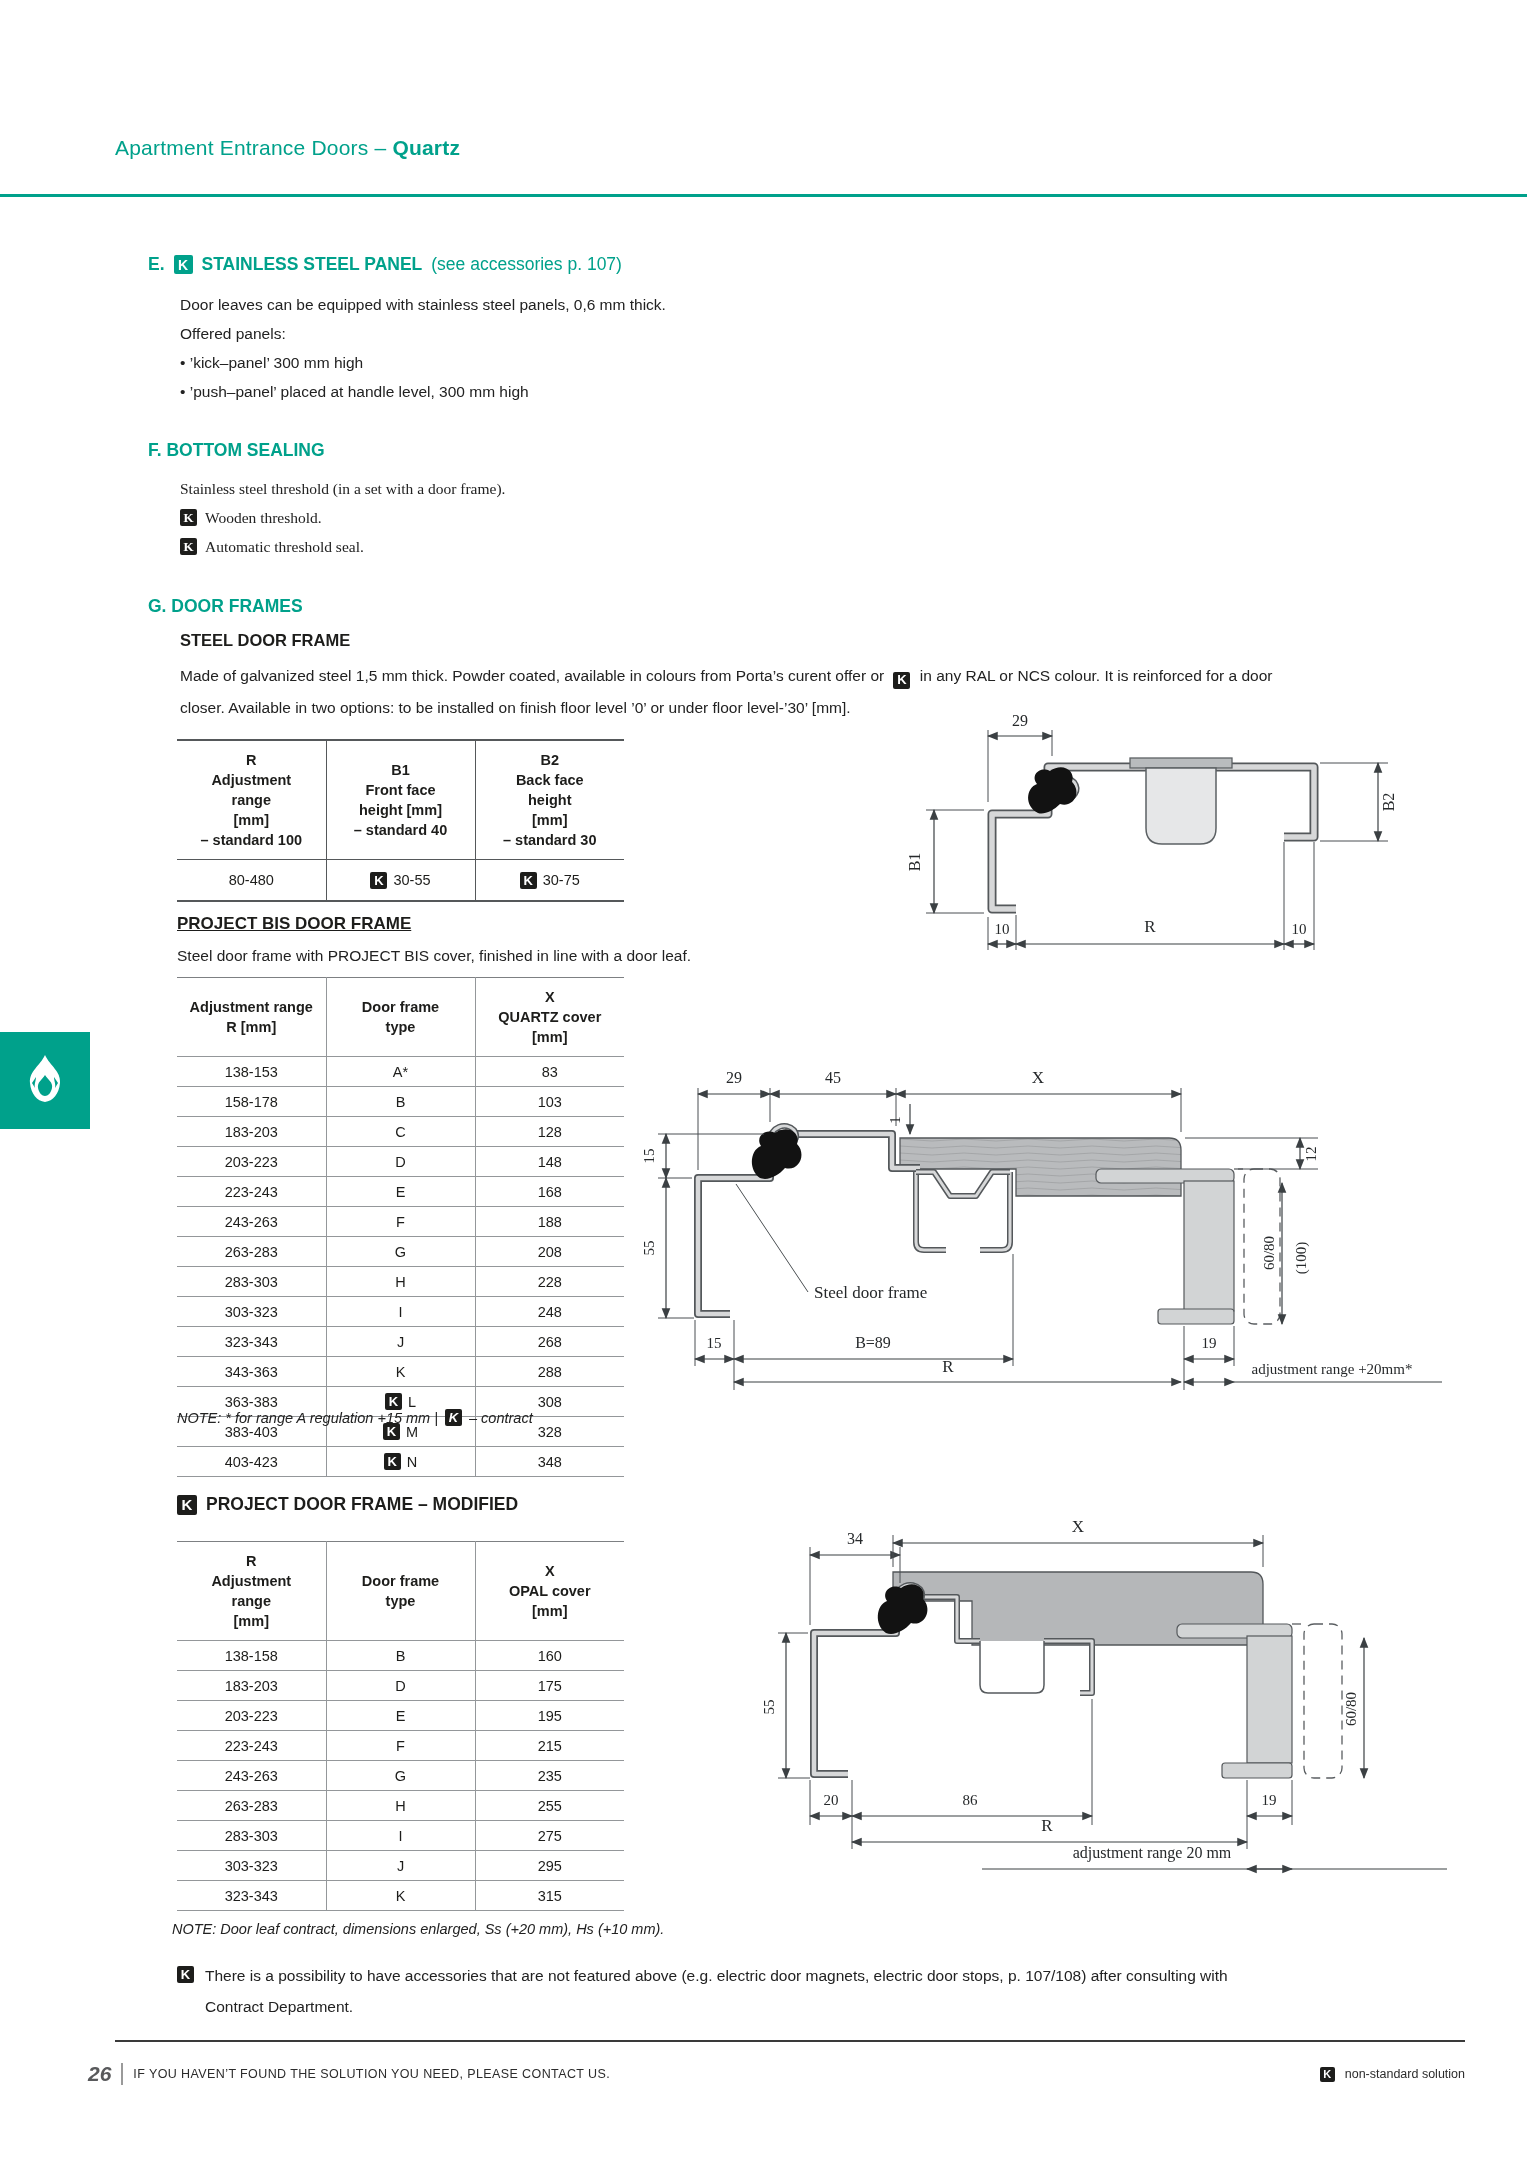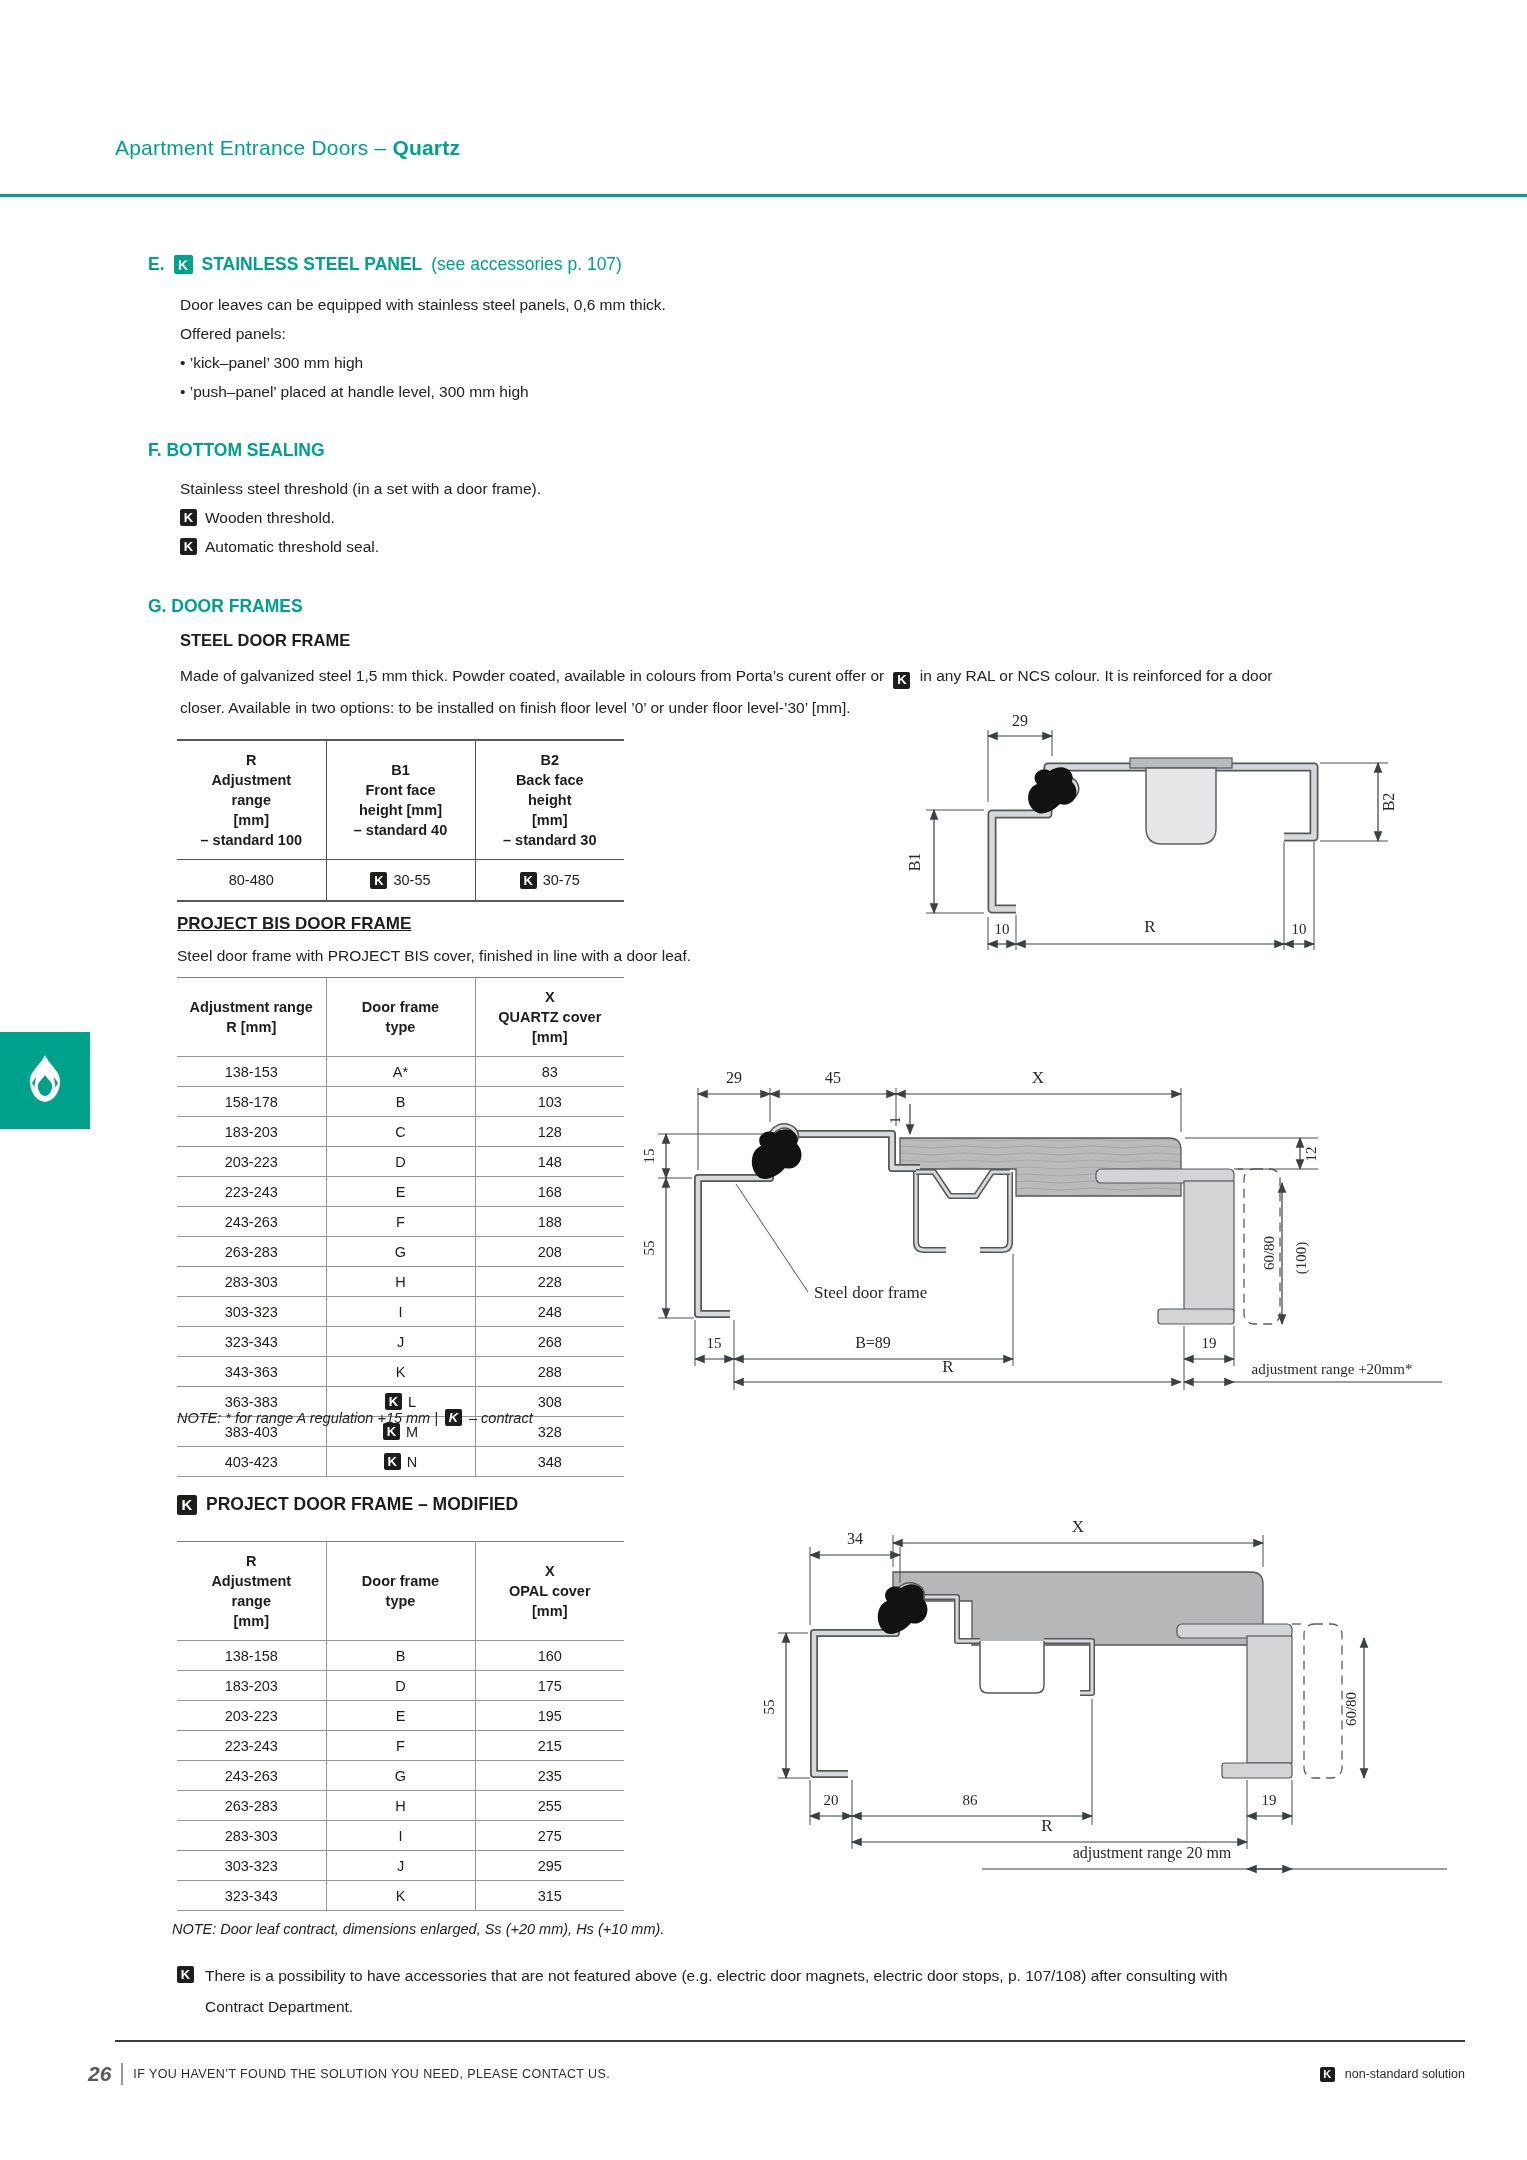--- a/index.html
+++ b/index.html
@@ -9,21 +9,21 @@
   .abs{position:absolute;}
   
   .title{font-size:21px;color:var(--accent);letter-spacing:.2px;}
   .title b{font-weight:700;}
   .rule{height:3px;background:var(--accent);width:100%;}
   
   .sec-head{color:var(--accent);font-size:17.5px;font-weight:700;display:flex;align-items:center;gap:9px;}
   .sec-head .light{font-weight:400;}
   .sub-head{font-size:16.5px;font-weight:700;color:var(--ink);}
   .body-text{font-size:15.5px;line-height:29px;color:#222;}
-  .body-line{display:flex;align-items:center;gap:8px;min-height:29px;}
+  .body-line{display:flex;align-items:center;gap:8px;min-height:29px;font-family:Liberation Serif, serif;}
   
   .k-icon{display:inline-flex;width:17px;height:17px;background:#1d1d1b;color:#fff;
           border-radius:2px;align-items:center;justify-content:center;
           font-weight:700;font-size:13px;flex:none;}
   .k-icon::before{content:"K";}
   .k-teal{background:var(--accent);}
   .k-lg{width:20px;height:20px;font-size:15px;}
   .k-sm{width:15px;height:15px;font-size:11px;}
   .kc{display:inline-flex;align-items:center;gap:6px;justify-content:center;}
   

